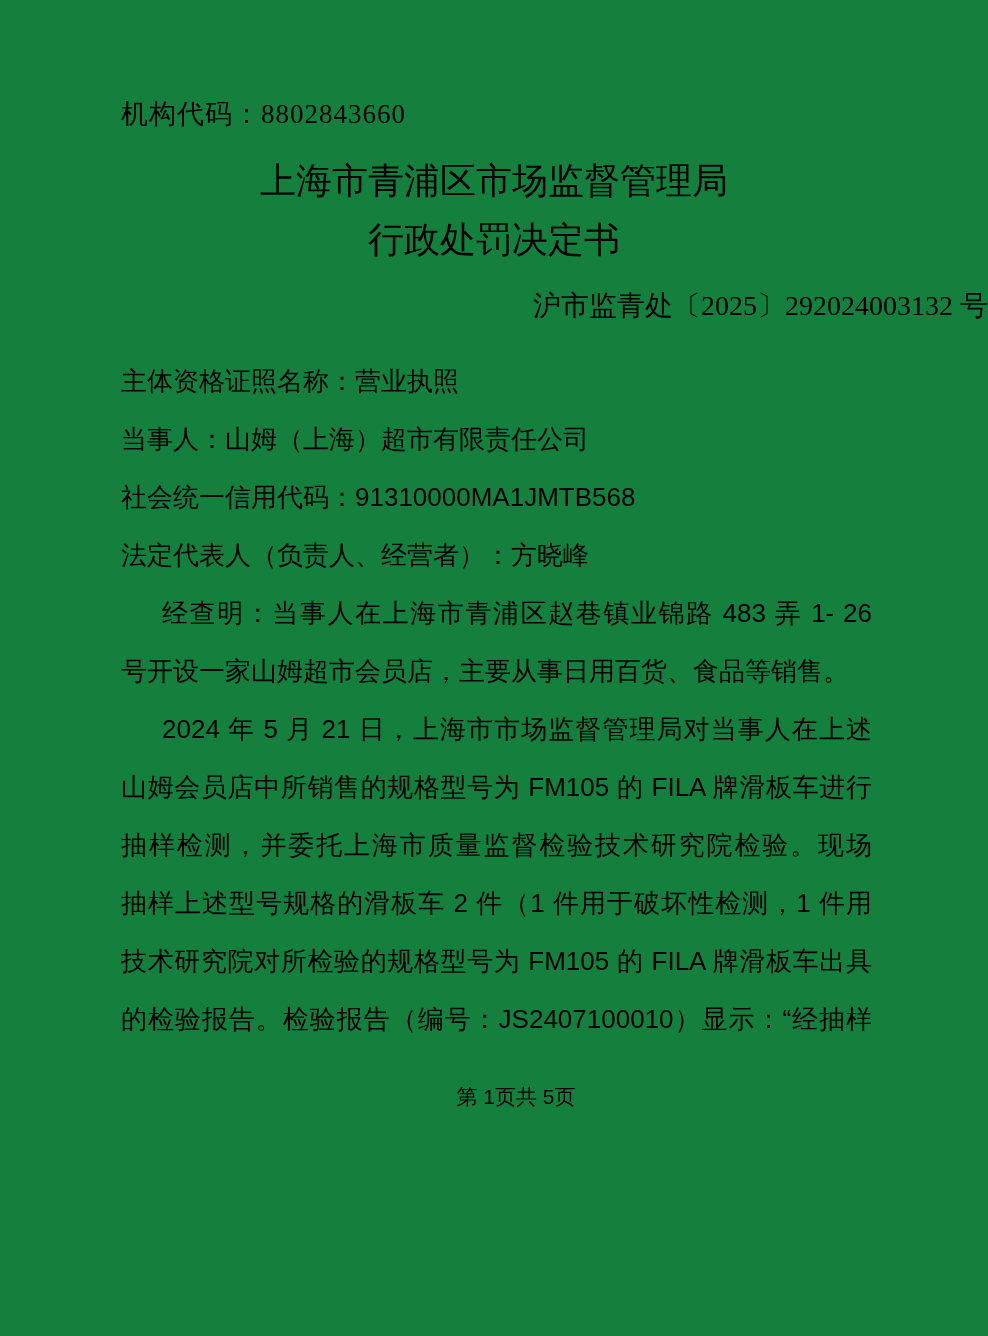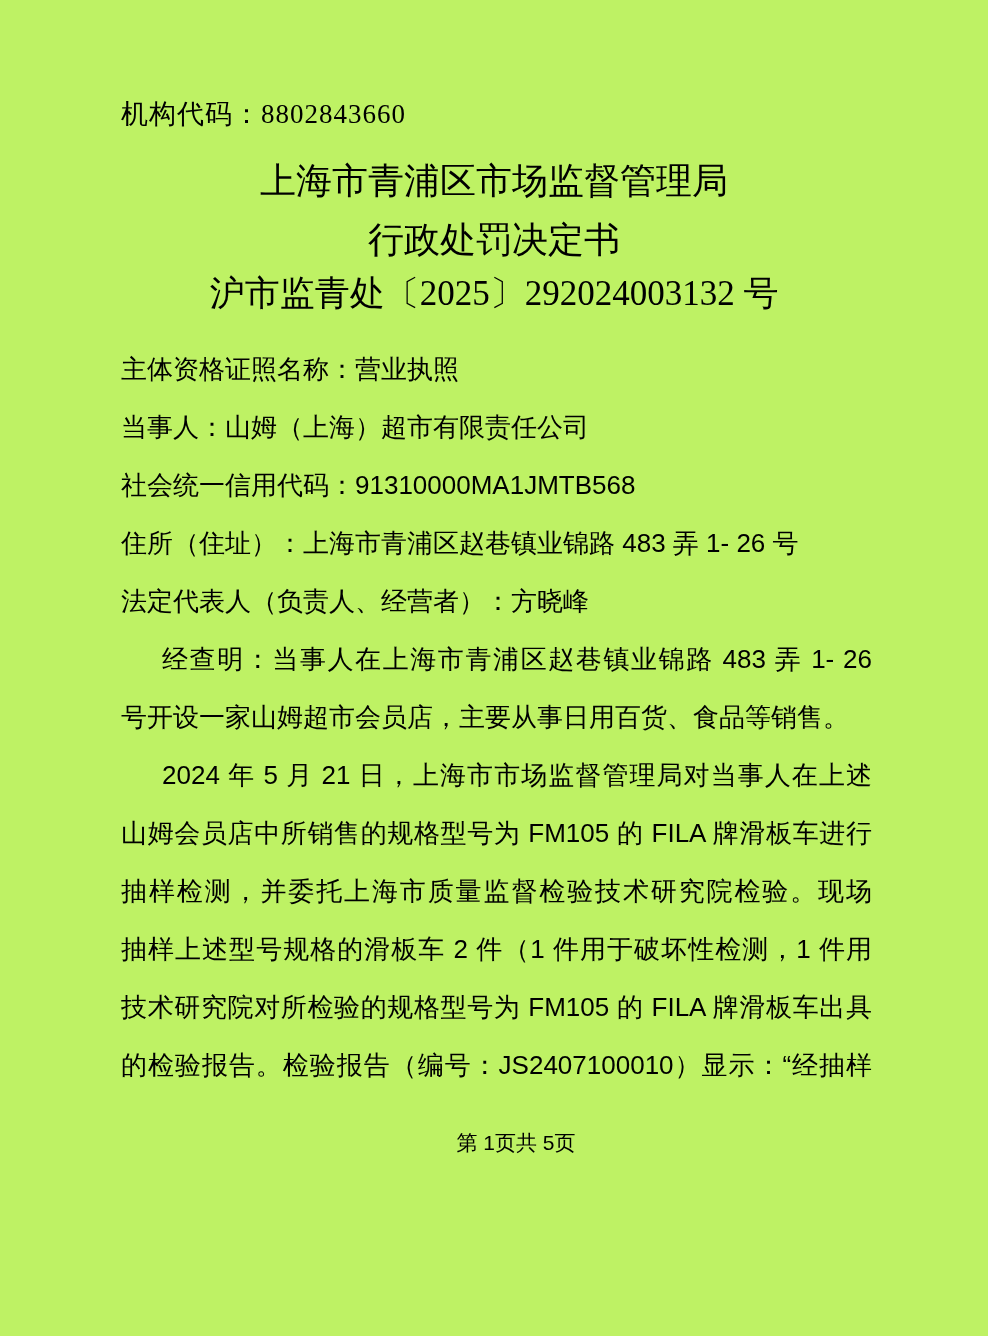--- a/index.html
+++ b/index.html
@@ -4,44 +4,44 @@
 <style>
   html, body {
     margin: 0;
     padding: 0;
     background: #ffffff;
   }
   .page {
     position: relative;
     width: 988px;
     height: 1336px;
-    background: #bef264;
+    background: #15803d;
     color: #000000;
     overflow: hidden;
   }
   .meta-line {
     margin: 97px 0 0 121px;
     font-family: "Liberation Serif", serif;
     font-size: 27px;
     line-height: 34px;
     letter-spacing: 1px;
   }
   .title-block {
     margin-top: 21px;
     text-align: center;
     font-family: "Liberation Serif", serif;
     font-weight: 400;
     font-size: 36px;
     line-height: 59px;
   }
   .doc-number {
-    margin-top: 4px;
-    text-align: center;
+    margin-top: 16px;
+    text-align: right;
     font-family: "Liberation Serif", serif;
-    font-size: 35px;
+    font-size: 28px;
     line-height: 40px;
   }
   .doc-body {
     margin: 26px 116px 0 121px;
     font-family: "Liberation Sans", serif;
     font-size: 26px;
     line-height: 58px;
     text-align: left;
   }
   .doc-body p {
@@ -75,21 +75,20 @@
     <div>上海市青浦区市场监督管理局</div>
     <div>行政处罚决定书</div>
   </div>
 
   <div class="doc-number">沪市监青处〔2025〕292024003132 号</div>
 
   <div class="doc-body">
     <p>主体资格证照名称：营业执照</p>
     <p>当事人：山姆（上海）超市有限责任公司</p>
     <p>社会统一信用代码：91310000MA1JMTB568</p>
-    <p>住所（住址）：上海市青浦区赵巷镇业锦路 483 弄 1- 26 号</p>
     <p>法定代表人（负责人、经营者）：方晓峰</p>
     <p class="just indent">经查明：当事人在上海市青浦区赵巷镇业锦路 483 弄 1- 26</p>
     <p>号开设一家山姆超市会员店，主要从事日用百货、食品等销售。</p>
     <p class="just indent">2024 年 5 月 21 日，上海市市场监督管理局对当事人在上述</p>
     <p class="just">山姆会员店中所销售的规格型号为 FM105 的 FILA 牌滑板车进行</p>
     <p class="just">抽样检测，并委托上海市质量监督检验技术研究院检验。现场</p>
     <p class="just">抽样上述型号规格的滑板车 2 件（1 件用于破坏性检测，1 件用</p>
     <p class="just">技术研究院对所检验的规格型号为 FM105 的 FILA 牌滑板车出具</p>
     <p class="just">的检验报告。检验报告（编号：JS2407100010）显示：“经抽样</p>
   </div>

